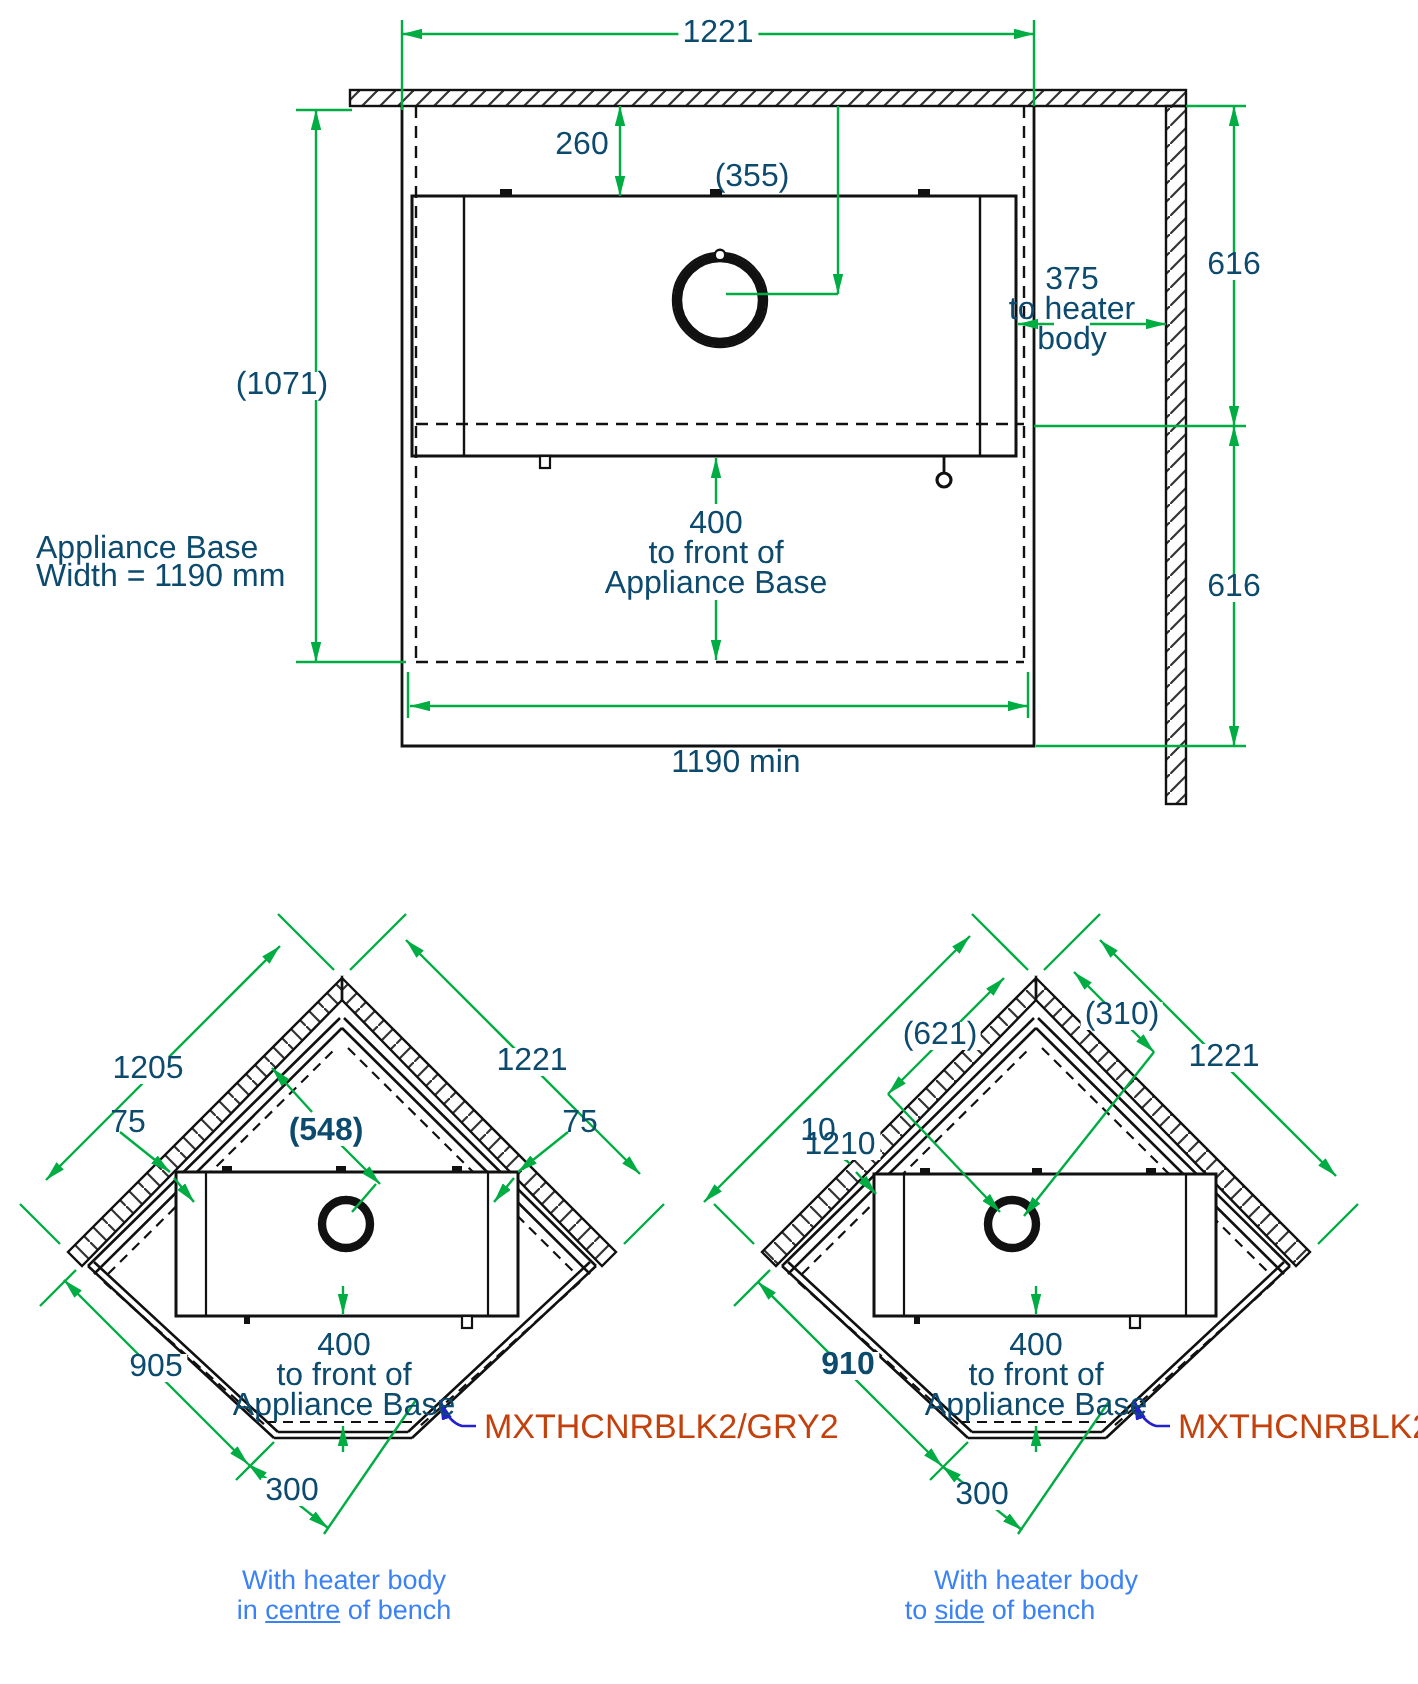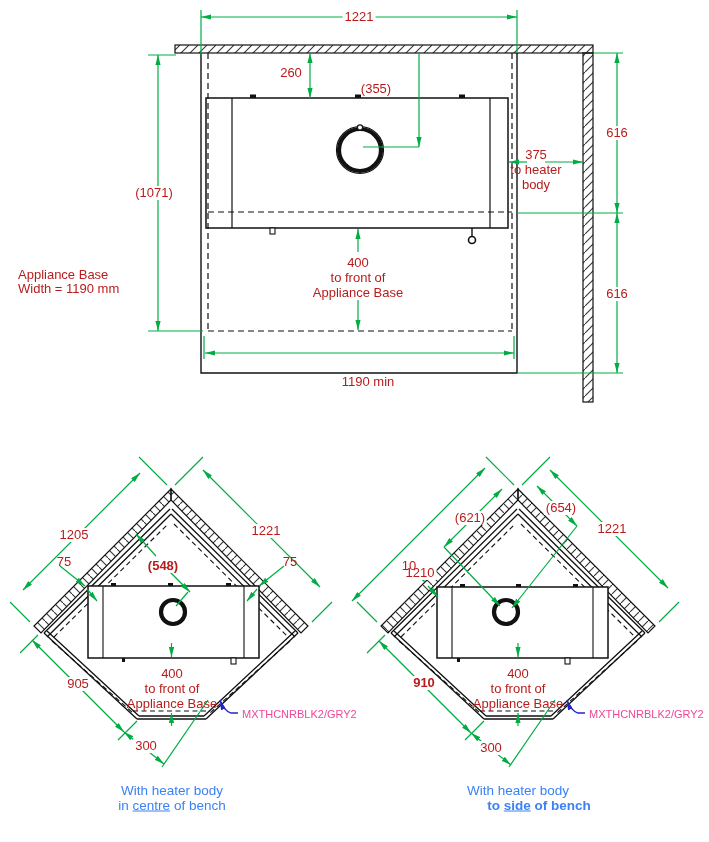--- a/index.html
+++ b/index.html
@@ -1,23 +1,23 @@
 <!DOCTYPE html>
 <html><head>
 <meta charset="utf-8">
 <style>
   html,body{margin:0;padding:0;background:#fff;}
   #stage{position:relative;width:709px;height:842px;background:#fff;overflow:hidden;
          font-family:"Liberation Sans",sans-serif;}
   #drawing{position:absolute;left:0;top:0;}
-  .lbl{position:absolute;font-size:13px;line-height:14px;color:#b91c1c;white-space:nowrap;
+  .lbl{position:absolute;font-size:16px;line-height:14px;color:#0c4a6e;white-space:nowrap;
        transform:translate(-50%,-50%);text-align:center;}
   .bg{background:#fff;padding:0 2px;}
   .blk{color:#3b82f6;font-size:13.5px;line-height:15px;}
-  .blue{color:#ec4899;font-size:11px;transform:translate(0,-50%);}
+  .blue{color:#c2410c;font-size:17px;transform:translate(0,-50%);}
   .la{transform:translate(0,-50%);text-align:left;}
   .stack div{line-height:15px;}
   .u{text-decoration:underline;margin-top:19px;}
 </style>
 </head>
 <body>
 
 <div id="stage">
 
 <svg id="drawing" width="709" height="842" viewBox="0 0 709 842">
@@ -158,28 +158,28 @@
       <path d="M471,733 L511,765" marker-start="url(#ga)" marker-end="url(#ga)"></path>
       <path d="M484,721 L465,740 M555,700 L509,767"></path>
     </g>
     <path d="M585,713 L578,713 Q571,711 567,700" fill="none" stroke="#2222CC" stroke-width="1.3" marker-end="url(#ba)"></path>
   </g>
 </svg>
 
   <div class="lbl bg" style="left:359px;top:17px;">1221</div>
   <div class="lbl" style="left:291px;top:73px;">260</div>
   <div class="lbl" style="left:376px;top:89px;">(355)</div>
-  <div class="lbl stack" style="left:536px;top:169px;">
+  <div class="lbl stack" style="left:536px;top:155px;">
     <div>375</div>
     <div>to heater</div>
     <div>body</div>
   </div>
   <div class="lbl bg" style="left:617px;top:133px;">616</div>
   <div class="lbl bg" style="left:617px;top:294px;">616</div>
-  <div class="lbl bg" style="left:154px;top:193px;">(1071)</div>
+  <div class="lbl bg" style="left:141px;top:193px;">(1071)</div>
   <div class="lbl la" style="left:18px;top:282px;text-align:left;">
     <div>Appliance Base</div>
     <div>Width = 1190 mm</div>
   </div>
   <div class="lbl stack" style="left:358px;top:277px;">
     <div>400</div>
     <div>to front of</div>
     <div>Appliance Base</div>
   </div>
   <div class="lbl bg" style="left:368px;top:353px;margin-top:29px;">1190 min</div>
@@ -196,26 +196,26 @@
   </div>
   <div class="lbl bg" style="left:78px;top:684px;text-align:center;">905</div>
   <div class="lbl bg" style="left:146px;top:746px;">300</div>
   <div class="lbl blue" style="left:242px;top:714px;">MXTHCNRBLK2/GRY2</div>
   <div class="lbl blk" style="left:172px;top:790px;">With heater body</div>
   <div class="lbl blk" style="left:172px;top:805px;"><span>in </span><span class="u">centre</span><span> of bench</span></div>
 
   <div class="lbl bg" style="left:420px;top:533px;margin-top:40px;">1210</div>
   <div class="lbl bg" style="left:612px;top:529px;">1221</div>
   <div class="lbl bg" style="left:470px;top:518px;">(621)</div>
-  <div class="lbl bg" style="left:561px;top:508px;">(654)</div>
+  <div class="lbl bg" style="left:561px;top:508px;">(310)</div>
   <div class="lbl" style="left:409px;top:566px;">10</div>
   <div class="lbl stack" style="left:518px;top:688px;">
     <div>400</div>
     <div>to front of</div>
     <div>Appliance Base</div>
   </div>
   <div class="lbl bg" style="left:424px;top:683px;font-weight:bold;">910</div>
   <div class="lbl bg" style="left:491px;top:748px;">300</div>
   <div class="lbl blue" style="left:589px;top:714px;">MXTHCNRBLK2/GRY2</div>
   <div class="lbl blk" style="left:518px;top:790px;">With heater body</div>
-  <div class="lbl blk" style="left:539px;top:805px;font-weight:bold;"><span>to </span><span class="u">side</span><span> of bench</span></div>
+  <div class="lbl blk" style="left:500px;top:805px;"><span>to </span><span class="u">side</span><span> of bench</span></div>
 
 </div>
 
 </body></html>

